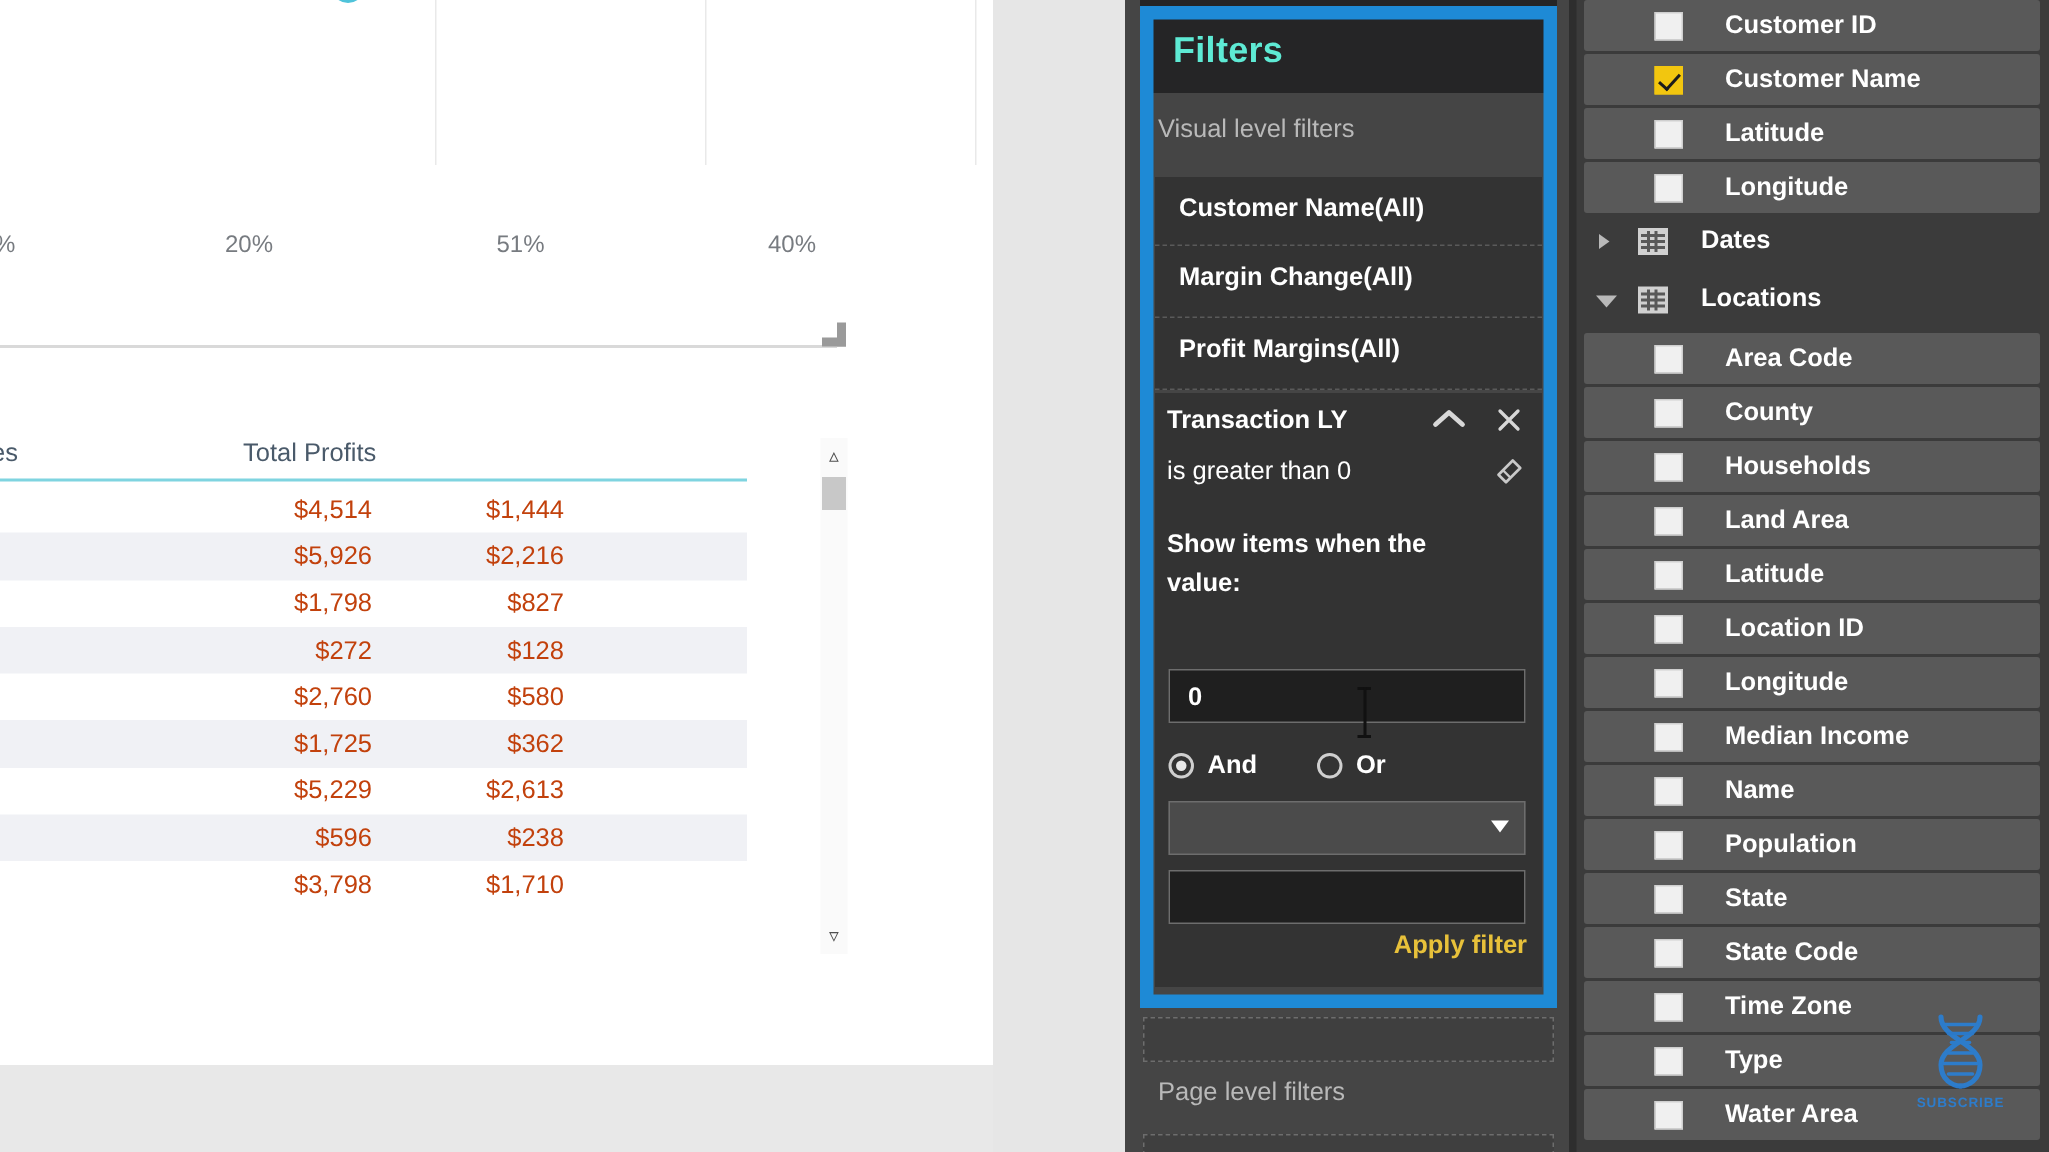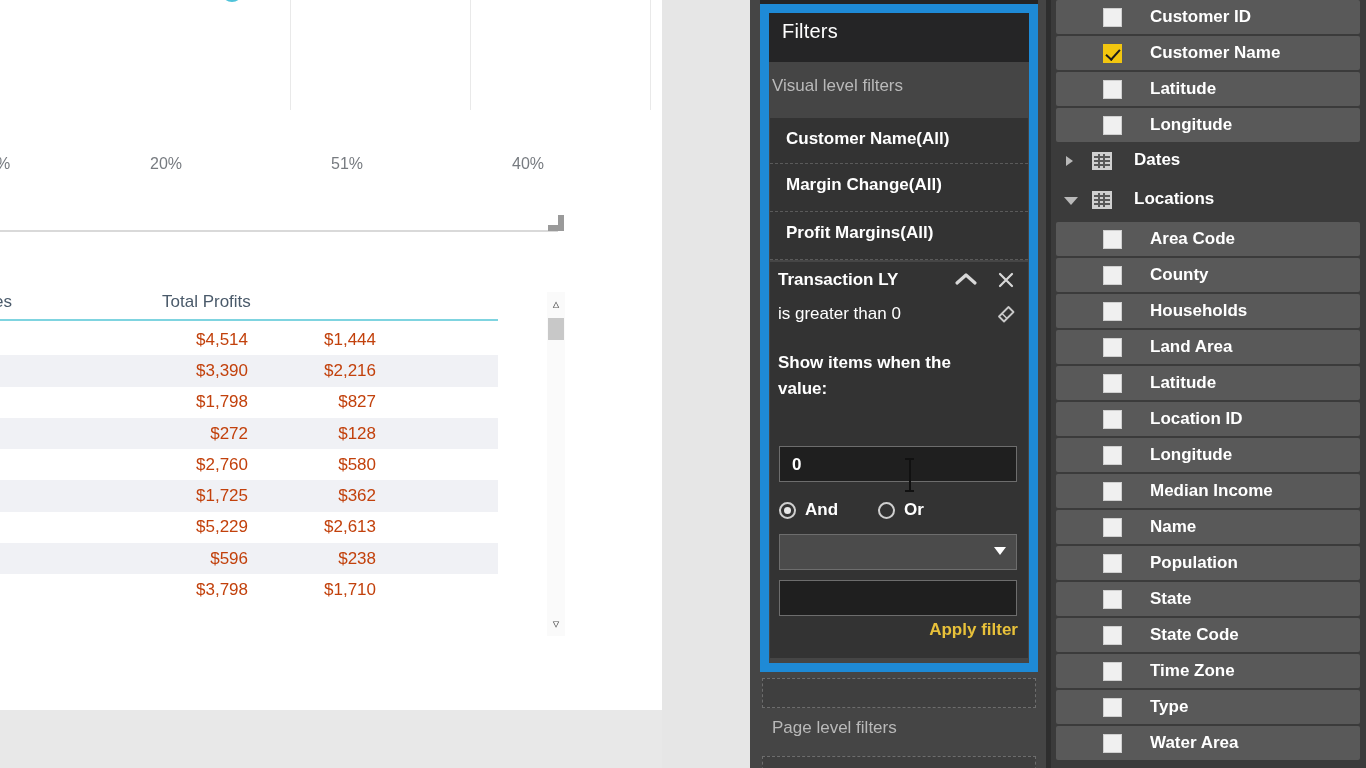--- a/index.html
+++ b/index.html
@@ -102,22 +102,22 @@
   }
   .filters-pane-inner {
     position: absolute; left: 0; top: 0; width: 296px; height: 768px;
     background: #454545;
   }
   .fp-title-bar {
     position: absolute; left: 10px; top: 0; width: 286px; height: 62px;
     background: #252526;
   }
   .fp-title {
-    position: absolute; left: 22px; top: 20px; font-size: 20px;
-    font-weight: normal; color: #ffffff; letter-spacing: .2px;
+    position: absolute; left: 22px; top: 20px; font-size: 24px;
+    font-weight: bold; color: #5eead4; letter-spacing: .2px;
   }
   .fp-section-label {
     position: absolute; font-size: 17px; color: #b9b9b9;
   }
   .filter-card {
     position: absolute; left: 770px; background: #333333;
     border-bottom: 1px dashed #5a5a5a;
   }
   .filter-card .fc-title {
     position: absolute; left: 16px; top: 11px;
@@ -300,21 +300,21 @@
         <div class="h" style="left:162px;">Total Profits</div>
       </div>
       <div class="tbl-rule" style="top:51px;"></div>
 
       <div class="tbl-rows" id="table-rows">
           <div class="tbl-row">
             <span class="cell c1">$4,514</span>
             <span class="cell c2">$1,444</span>
           </div>
           <div class="tbl-row alt">
-            <span class="cell c1">$3,390</span>
+            <span class="cell c1">$5,926</span>
             <span class="cell c2">$2,216</span>
           </div>
           <div class="tbl-row">
             <span class="cell c1">$1,798</span>
             <span class="cell c2">$827</span>
           </div>
           <div class="tbl-row alt">
             <span class="cell c1">$272</span>
             <span class="cell c2">$128</span>
           </div>
@@ -529,14 +529,31 @@
       <div class="field-row" style="top: 690px;">
         <span class="chk"></span>
         <span class="flabel">Type</span>
       </div>
       <div class="field-row" style="top: 726px;">
         <span class="chk"></span>
         <span class="flabel">Water Area</span>
       </div>
     </div>
 
+  <div class="watermark">
+    <svg width="78" height="58" viewBox="0 0 78 58">
+      <g stroke="#2a7fd4" stroke-width="3.4" fill="none" stroke-linecap="round">
+        <path d="M26 6 C26 20, 52 24, 52 38 C52 48, 44 52, 39 52"></path>
+        <path d="M52 6 C52 20, 26 24, 26 38 C26 48, 34 52, 39 52"></path>
+      </g>
+      <g stroke="#2a7fd4" stroke-width="2.4" stroke-linecap="round">
+        <path d="M28 11 L50 11"></path>
+          <path d="M31 17 L47 17"></path>
+        <path d="M33 23 L45 23"></path>
+          <path d="M31 30 L47 30"></path>
+        <path d="M28 37 L50 37"></path>
+          <path d="M31 44 L47 44"></path>
+      </g>
+    </svg>
+    <div class="wm-text">SUBSCRIBE</div>
+  </div>
 
 </div>
 
 </body></html>

